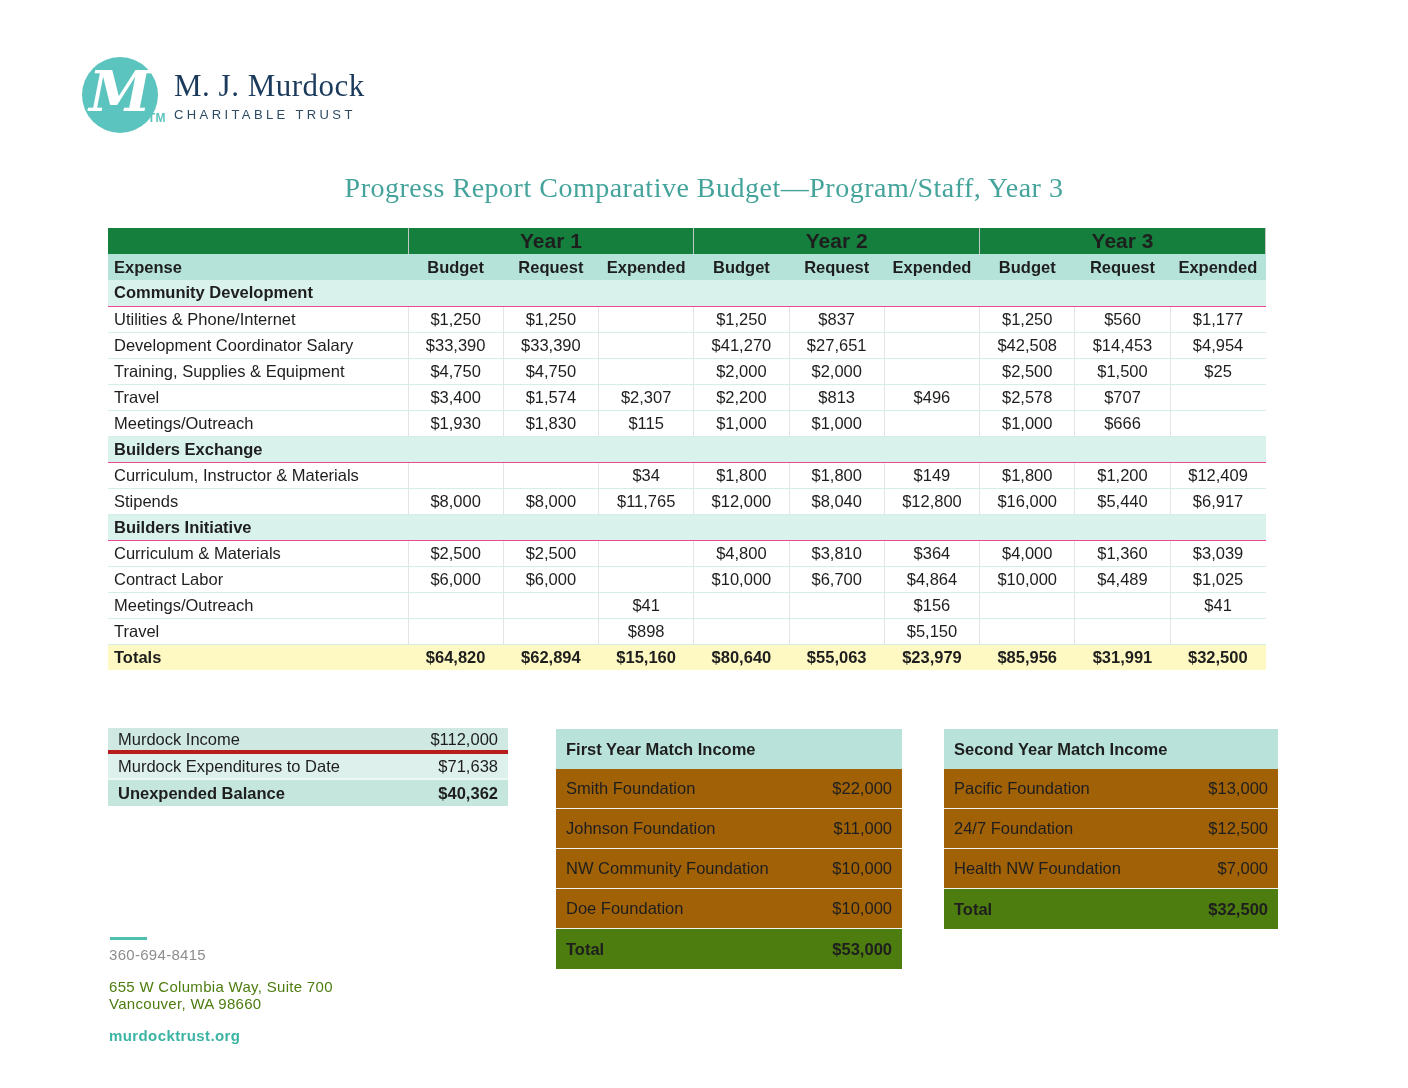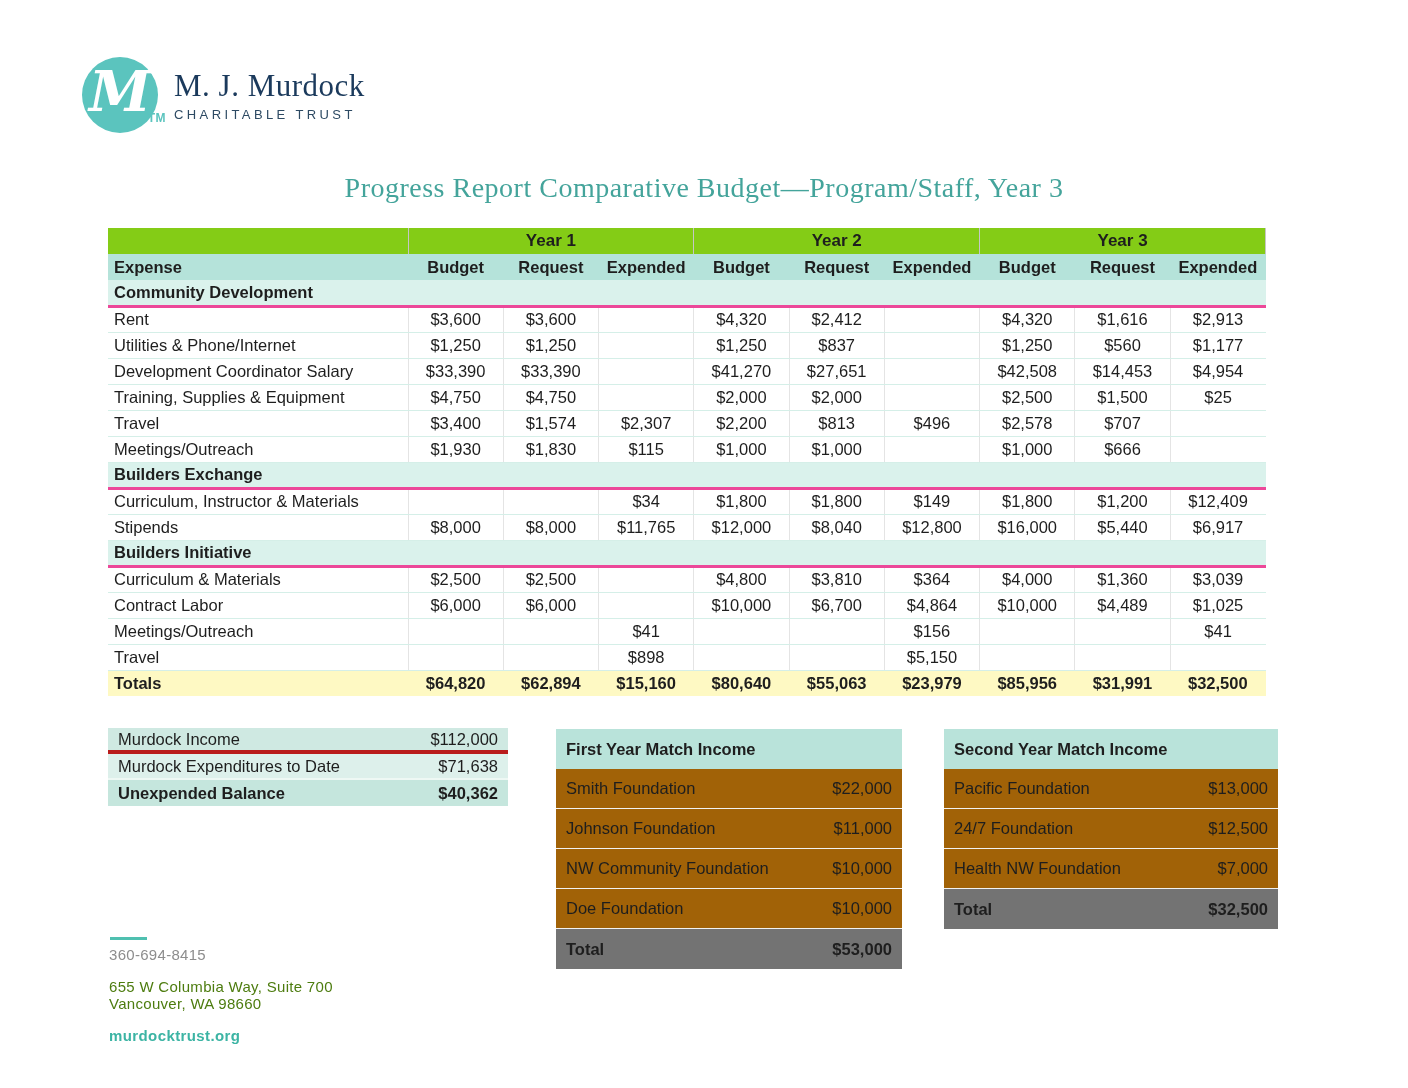--- a/index.html
+++ b/index.html
@@ -42,49 +42,49 @@
     color: #44a49b; letter-spacing: .5px;
   }
 
   
   table.budget {
     position: absolute; left: 108px; top: 228px; width: 1158px;
     border-collapse: collapse; table-layout: fixed; font-size: 16.5px;
   }
   table.budget col.c-exp { width: 300px; }
   table.budget td, table.budget th { height: 26px; padding: 1px 6px; vertical-align: middle; }
-  tr.year-row th { background: #84cc16; font-weight: bold; text-align: center; font-size: 17px; }
+  tr.year-row th { background: #15803d; font-weight: bold; text-align: center; font-size: 21px; }
   tr.year-row th.year-group { border-left: 1px solid #c6c6c6; }
   tr.year-row th.year-group:last-child { border-right: 1px solid #c6c6c6; }
   tr.head-row td { background: #b5e3da; font-weight: bold; }
   tr.head-row td.num { text-align: center; }
   td.label { text-align: left; padding-left: 10px; }
   td.num { text-align: center; }
   tr.data-row td { background: #fff; border-bottom: 1px solid #d5efe8; }
   tr.data-row td.num { border-left: 1px solid #e4e4e4; }
   tr.section-row td {
-    background: #daf2ec; font-weight: bold; border-bottom: 3px solid #ec4899;
+    background: #daf2ec; font-weight: bold; border-bottom: 1px solid #ec4899;
   }
   tr.total-row td { background: #fef9c3; font-weight: bold; }
 
   
   .box { position: absolute; font-size: 16.5px; }
   .box-row {
     display: flex; justify-content: space-between; align-items: center;
     height: 40px; padding: 0 10px;
   }
   .box-murdock { left: 108px; top: 728px; width: 400px; }
   .box-murdock .box-row { height: 26px; }
   .box-murdock .r0 { background: #cfe9e2; border-bottom: 4px solid #b91c1c; }
   .box-murdock .r1 { background: #ddf0eb; border-bottom: 2px solid #eef8f4; }
   .box-murdock .r2 { background: #c5e6dd; font-weight: bold; }
 
   .box-match .hdr { background: #b9e3da; font-weight: bold; }
   .box-match .data { background: #a16207; border-bottom: 1px solid #f2f2f2; }
-  .box-match .tot { background: #737373; font-weight: bold; }
+  .box-match .tot { background: #4d7c0f; font-weight: bold; }
   .box-first { left: 556px; top: 729px; width: 346px; }
   .box-second { left: 944px; top: 729px; width: 334px; }
 
   
   .footer-rule { position: absolute; left: 110px; top: 937px; width: 37px; height: 3px; background: #4fc0b0; }
   .footer-phone { position: absolute; left: 109px; top: 946px; color: #8d8d8d; font-size: 15px; letter-spacing: .3px; }
   .footer-address { position: absolute; left: 109px; top: 978px; color: #4d7c0f; font-size: 15px; line-height: 17px; letter-spacing: .3px; }
   .footer-site { position: absolute; left: 109px; top: 1027px; color: #3cb4a4; font-weight: bold; font-size: 15px; letter-spacing: .4px; text-decoration: none; cursor: pointer; }
 </style>
 </head>
@@ -133,32 +133,20 @@
     <td class="num">Expended</td>
     <td class="num">Budget</td>
     <td class="num">Request</td>
     <td class="num">Expended</td>
   </tr>
 
   <tr class="section-row">
     <td class="label" colspan="10">Community Development</td>
   </tr>
 
-  <tr class="data-row">
-    <td class="label">Rent</td>
-    <td class="num">$3,600</td>
-    <td class="num">$3,600</td>
-    <td class="num"></td>
-    <td class="num">$4,320</td>
-    <td class="num">$2,412</td>
-    <td class="num"></td>
-    <td class="num">$4,320</td>
-    <td class="num">$1,616</td>
-    <td class="num">$2,913</td>
-  </tr>
 
   <tr class="data-row">
     <td class="label">Utilities &amp; Phone/Internet</td>
     <td class="num">$1,250</td>
     <td class="num">$1,250</td>
     <td class="num"></td>
     <td class="num">$1,250</td>
     <td class="num">$837</td>
     <td class="num"></td>
     <td class="num">$1,250</td>

